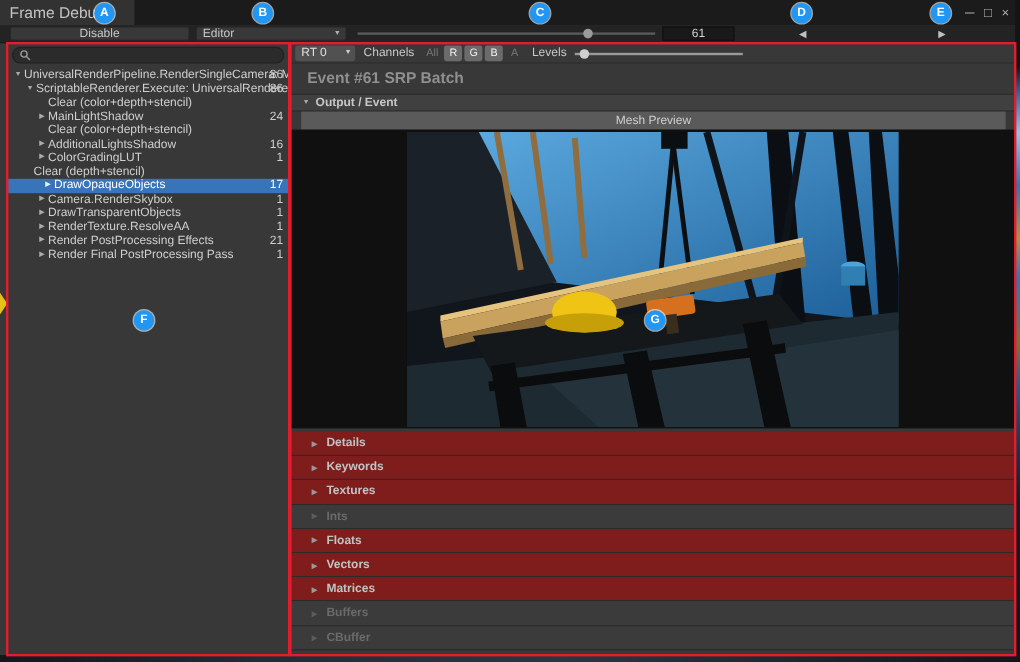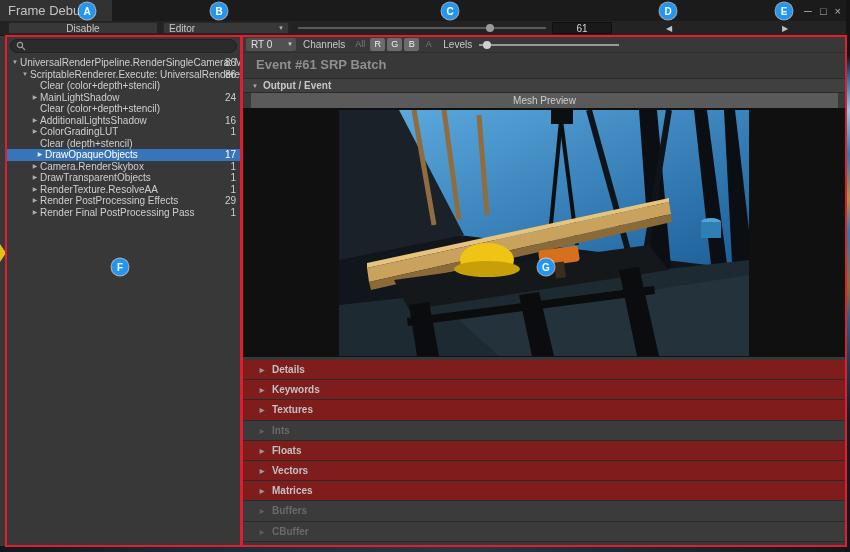--- a/index.html
+++ b/index.html
@@ -146,21 +146,21 @@
         <div class="tree-row" style="padding-left: 24px;">
           <span class="tri">▶</span>
           <span class="tl">AdditionalLightsShadow</span>
           <span class="tc">16</span>
         </div>
         <div class="tree-row" style="padding-left: 24px;">
           <span class="tri">▶</span>
           <span class="tl">ColorGradingLUT</span>
           <span class="tc">1</span>
         </div>
-        <div class="tree-row" style="padding-left: 24px; text-align: center;">
+        <div class="tree-row" style="padding-left: 12px; text-align: center;">
           <span class="tri"></span>
           <span class="tl">Clear (depth+stencil)</span>
           <span class="tc"></span>
         </div>
         <div class="tree-row selected" style="padding-left: 29px;">
           <span class="tri">▶</span>
           <span class="tl">DrawOpaqueObjects</span>
           <span class="tc">17</span>
         </div>
         <div class="tree-row" style="padding-left: 24px;">
@@ -174,21 +174,21 @@
           <span class="tc">1</span>
         </div>
         <div class="tree-row" style="padding-left: 24px;">
           <span class="tri">▶</span>
           <span class="tl">RenderTexture.ResolveAA</span>
           <span class="tc">1</span>
         </div>
         <div class="tree-row" style="padding-left: 24px;">
           <span class="tri">▶</span>
           <span class="tl">Render PostProcessing Effects</span>
-          <span class="tc">29</span>
+          <span class="tc">21</span>
         </div>
         <div class="tree-row" style="padding-left: 24px;">
           <span class="tri">▶</span>
           <span class="tl">Render Final PostProcessing Pass</span>
           <span class="tc">1</span>
         </div>
       </div>
   </div>
 
   <div class="right-panel">

